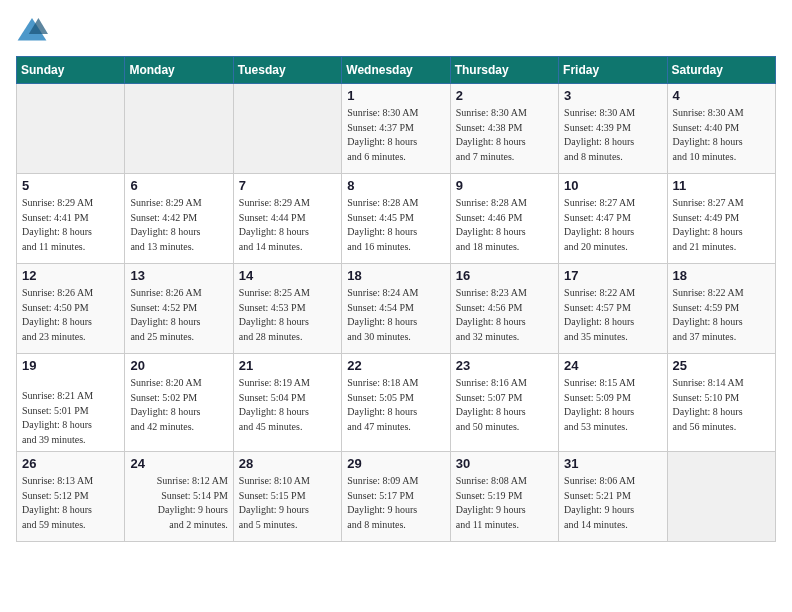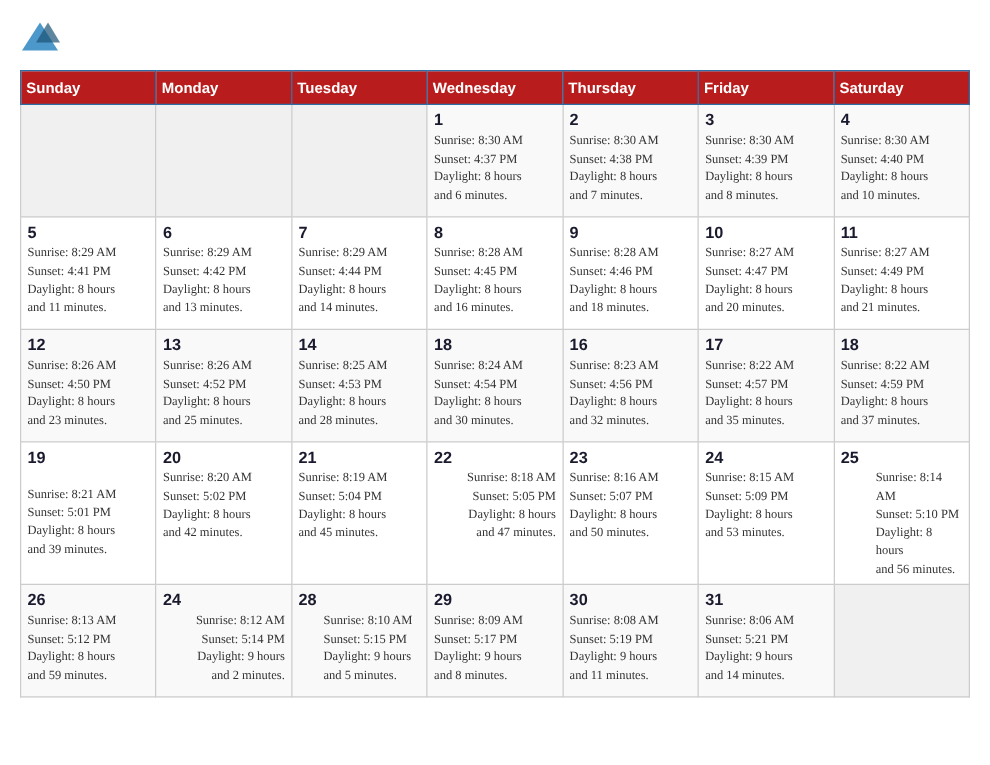--- a/index.html
+++ b/index.html
@@ -36,21 +36,21 @@
     .location {
       font-size: 16px;
       color: #444;
     }
     .calendar {
       width: 100%;
       border-collapse: collapse;
       font-size: 11px;
     }
     .calendar th {
-      background: #b91c1c;
+      background: #0f766e;
       color: #fff;
       padding: 6px 4px;
       text-align: left;
       font-size: 12px;
       font-weight: bold;
       border: 1px solid #2e6da4;
     }
     .calendar td {
       border: 1px solid #ccc;
       vertical-align: top;
@@ -266,42 +266,42 @@
         </td>
         <td>
           <div class="day-num">21</div>
           <div class="day-detail" style="white-space: pre-line;">Sunrise: 8:19 AM
 Sunset: 5:04 PM
 Daylight: 8 hours
 and 45 minutes.</div>
         </td>
         <td>
           <div class="day-num">22</div>
-          <div class="day-detail" style="white-space: pre-line; text-align: right;">Sunrise: 8:18 AM
+          <div class="day-detail" style="white-space: pre-line;">Sunrise: 8:18 AM
 Sunset: 5:05 PM
 Daylight: 8 hours
 and 47 minutes.</div>
         </td>
         <td>
           <div class="day-num">23</div>
           <div class="day-detail" style="white-space: pre-line;">Sunrise: 8:16 AM
 Sunset: 5:07 PM
 Daylight: 8 hours
 and 50 minutes.</div>
         </td>
         <td>
           <div class="day-num">24</div>
           <div class="day-detail" style="white-space: pre-line;">Sunrise: 8:15 AM
 Sunset: 5:09 PM
 Daylight: 8 hours
 and 53 minutes.</div>
         </td>
         <td>
           <div class="day-num">25</div>
-          <div class="day-detail" style="white-space: pre-line; margin-left: 28px;">Sunrise: 8:14 AM
+          <div class="day-detail" style="white-space: pre-line;">Sunrise: 8:14 AM
 Sunset: 5:10 PM
 Daylight: 8 hours
 and 56 minutes.</div>
         </td>
       </tr>
       <tr>
         <td>
           <div class="day-num">26</div>
           <div class="day-detail" style="white-space: pre-line;">Sunrise: 8:13 AM
 Sunset: 5:12 PM
@@ -310,21 +310,21 @@
         </td>
         <td>
           <div class="day-num">24</div>
           <div class="day-detail" style="white-space: pre-line; text-align: right;">Sunrise: 8:12 AM
 Sunset: 5:14 PM
 Daylight: 9 hours
 and 2 minutes.</div>
         </td>
         <td>
           <div class="day-num">28</div>
-          <div class="day-detail" style="white-space: pre-line; margin-left: 20px;">Sunrise: 8:10 AM
+          <div class="day-detail" style="white-space: pre-line;">Sunrise: 8:10 AM
 Sunset: 5:15 PM
 Daylight: 9 hours
 and 5 minutes.</div>
         </td>
         <td>
           <div class="day-num">29</div>
           <div class="day-detail" style="white-space: pre-line;">Sunrise: 8:09 AM
 Sunset: 5:17 PM
 Daylight: 9 hours
 and 8 minutes.</div>

